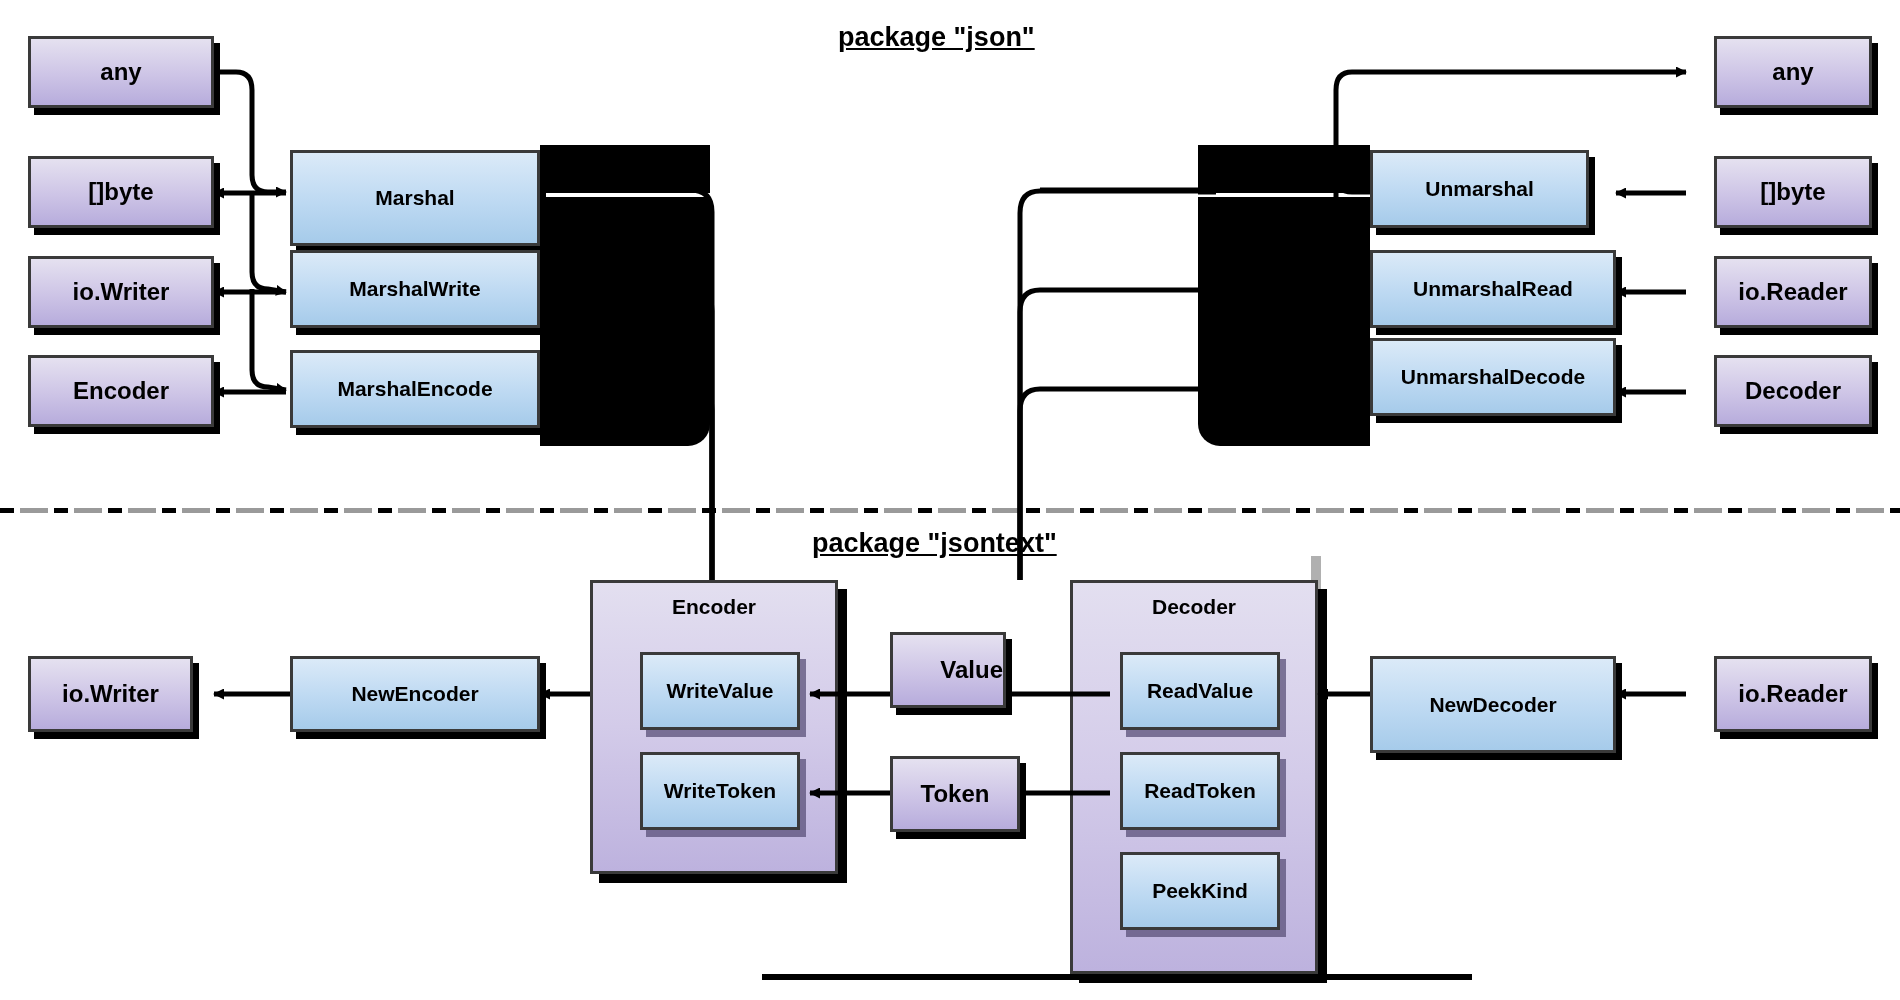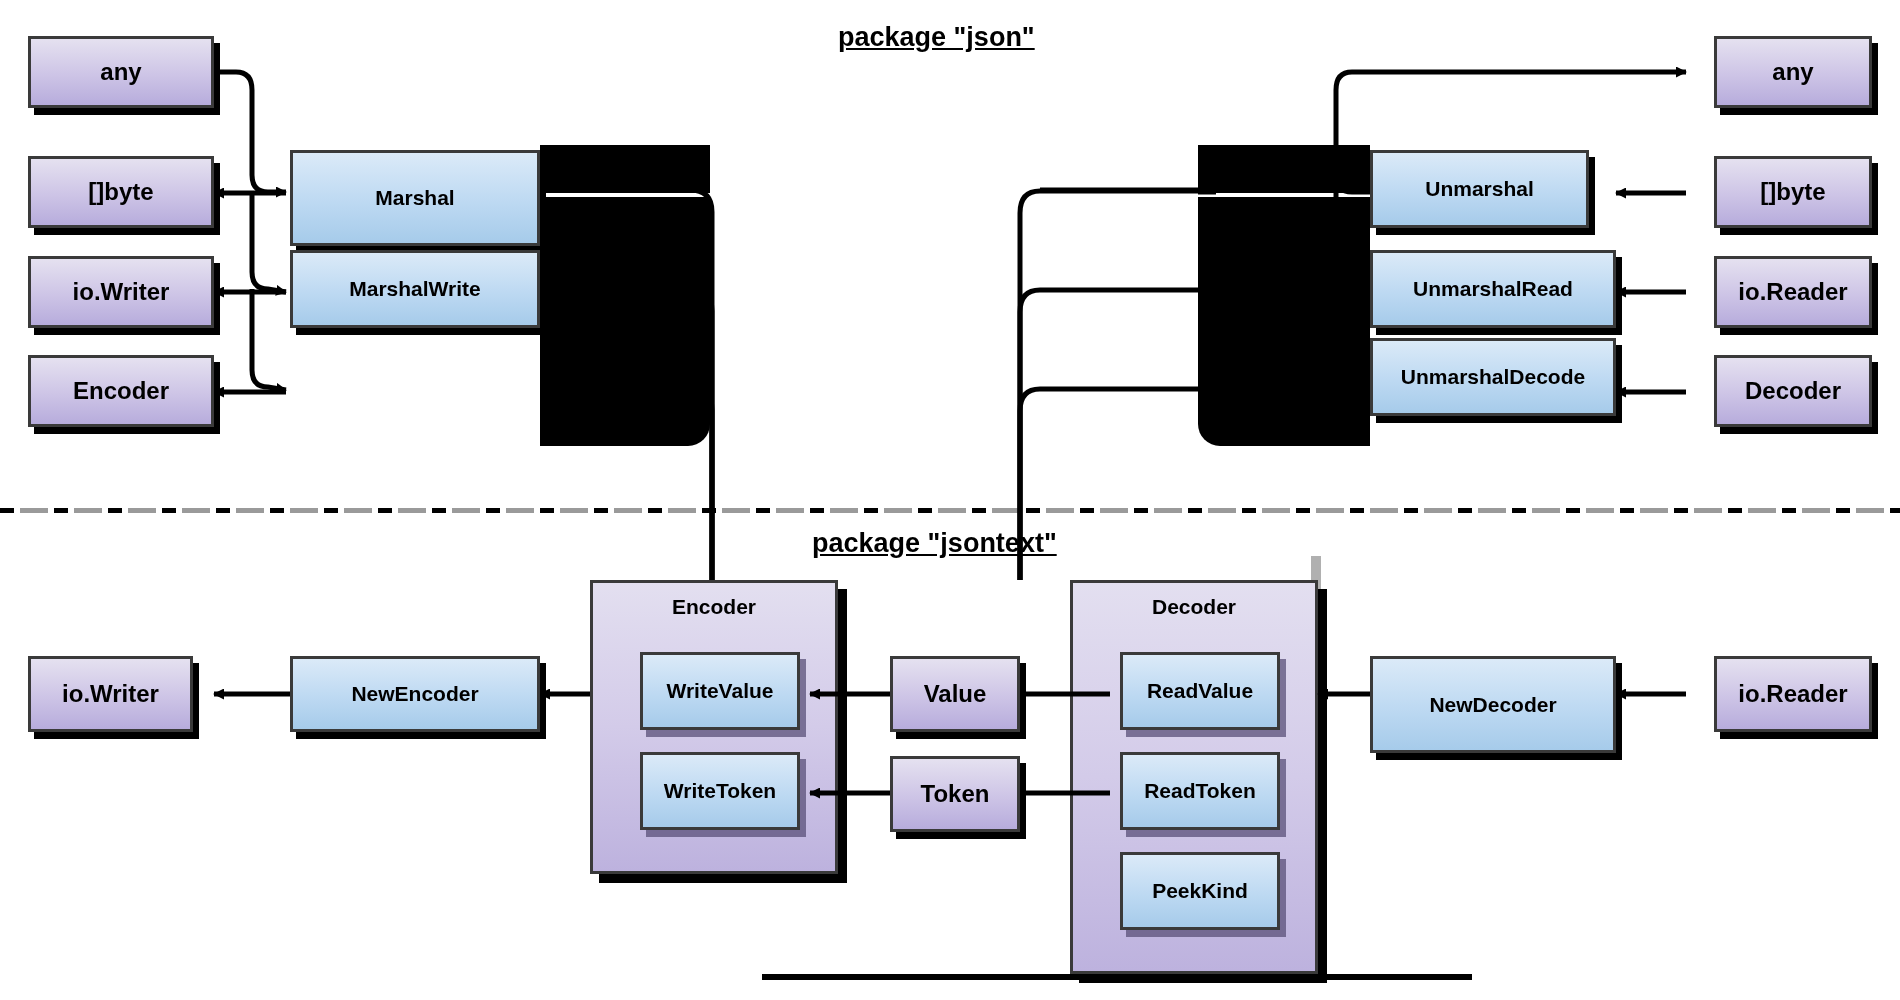--- a/index.html
+++ b/index.html
@@ -169,20 +169,23 @@
   <div class="node type" style="left:28px;top:355px;width:186px;height:72px;">
     <span>Encoder</span>
   </div>
 
   <div class="node func" style="left:290px;top:150px;width:250px;height:96px;">
     <span>Marshal</span>
   </div>
   <div class="node func" style="left:290px;top:250px;width:250px;height:78px;">
     <span>MarshalWrite</span>
   </div>
+  <div class="node func" style="left:290px;top:350px;width:250px;height:78px;">
+    <span>MarshalEncode</span>
+  </div>
 
   <div class="node func" style="left:1370px;top:150px;width:219px;height:78px;">
     <span>Unmarshal</span>
   </div>
   <div class="node func" style="left:1370px;top:250px;width:246px;height:78px;">
     <span>UnmarshalRead</span>
   </div>
   <div class="node func" style="left:1370px;top:338px;width:246px;height:78px;">
     <span>UnmarshalDecode</span>
   </div>
@@ -223,21 +226,21 @@
     <span>PeekKind</span>
   </div>
 
   <div class="node type" style="left:28px;top:656px;width:165px;height:76px;">
     <span>io.Writer</span>
   </div>
   <div class="node func" style="left:290px;top:656px;width:250px;height:76px;">
     <span>NewEncoder</span>
   </div>
 
-  <div class="node type" style="left:890px;top:656px;width:130px;height:76px;">
+  <div class="node type" style="left:890px;top:632px;width:116px;height:76px;justify-content:flex-end;">
     <span>Value</span>
   </div>
   <div class="node type" style="left:890px;top:756px;width:130px;height:76px;">
     <span>Token</span>
   </div>
 
   <div class="node func" style="left:1370px;top:656px;width:246px;height:97px;">
     <span>NewDecoder</span>
   </div>
   <div class="node type" style="left:1714px;top:656px;width:158px;height:76px;">

